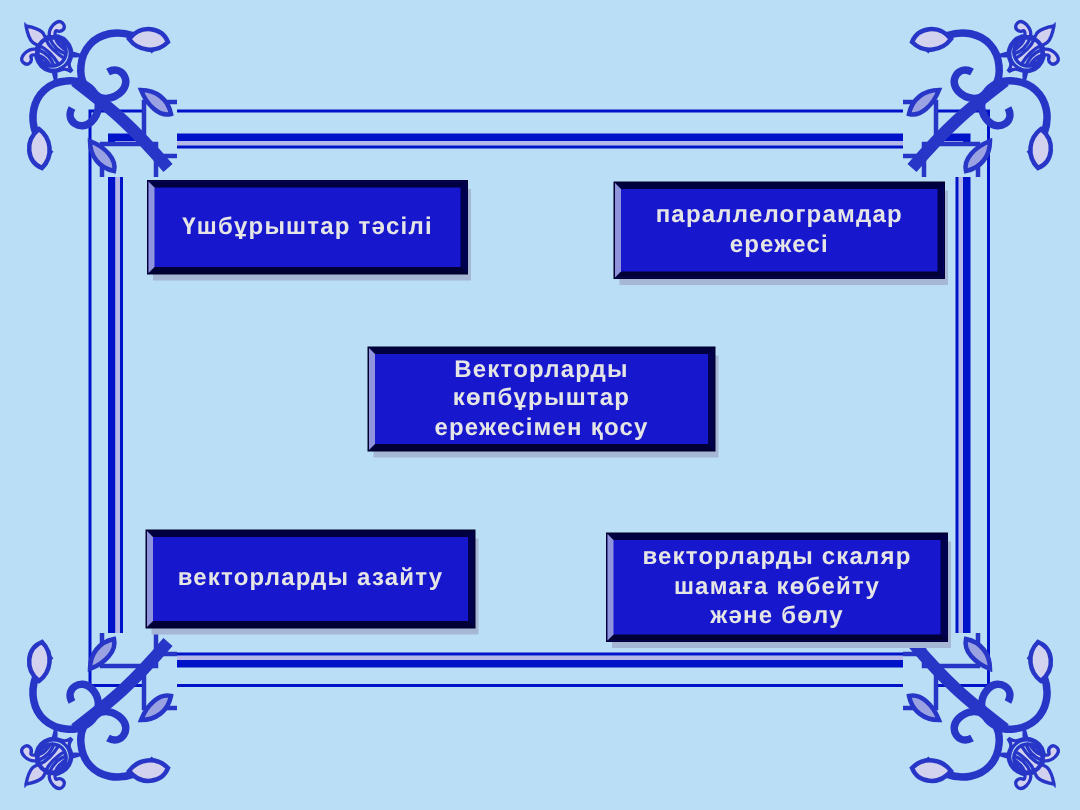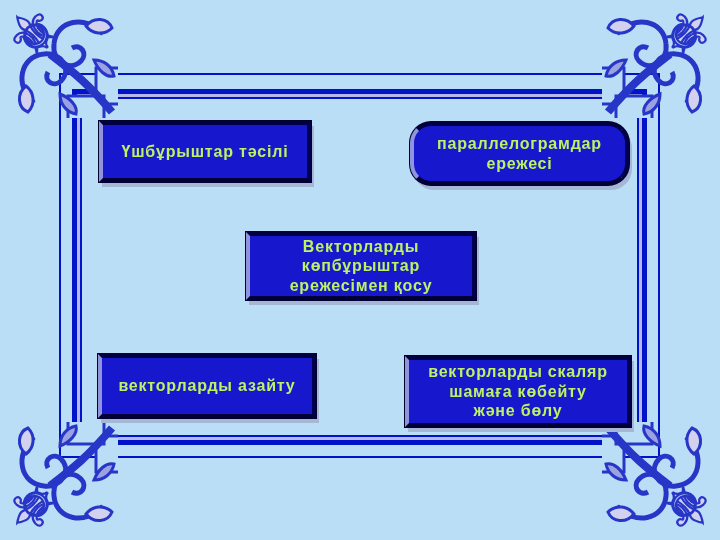--- a/index.html
+++ b/index.html
@@ -33,34 +33,34 @@
   }
   .orn-tl { left:0; top:0; }
   .orn-tr { right:0; top:0; transform:scaleX(-1); }
   .orn-bl { left:0; bottom:0; transform:scaleY(-1); }
   .orn-br { right:0; bottom:0; transform:scale(-1,-1); }
 
   
   .btn {
     position:absolute; z-index:3;
     background:#1717ce;
-    color:#bef264;
+    color:#e5e5e5;
     font-weight:bold; font-size:16px; line-height:1.22;
     letter-spacing:0.8px; text-align:center;
     display:flex; align-items:center; justify-content:center;
     white-space:pre-line;
     border-top:4px solid #000041;
     border-right:4px solid #00004d;
     border-bottom:4px solid #000037;
     border-left:4px solid #8f94dc;
     box-shadow:0 0 0 1px #000030, 3px 5px 0 #a6b7d6;
     cursor:pointer;
   }
   .btn-1 { left:99px;  top:121px; width:212px; height:61px; }
-  .btn-2 { left:410px; top:122px; width:219px; height:63px;border-radius:21px; }
+  .btn-2 { left:410px; top:122px; width:219px; height:63px; }
   .btn-3 { left:246px; top:232px; width:230px; height:68px; padding:0 10px; }
   .btn-4 { left:98px;  top:354px; width:218px; height:64px; }
   .btn-5 { left:405px; top:356px; width:226px; height:71px; }
 </style>
 </head>
 <body>
 
 <svg width="0" height="0" style="position:absolute">
   <defs>
     <symbol id="corner-orn" viewBox="0 0 118 118">

